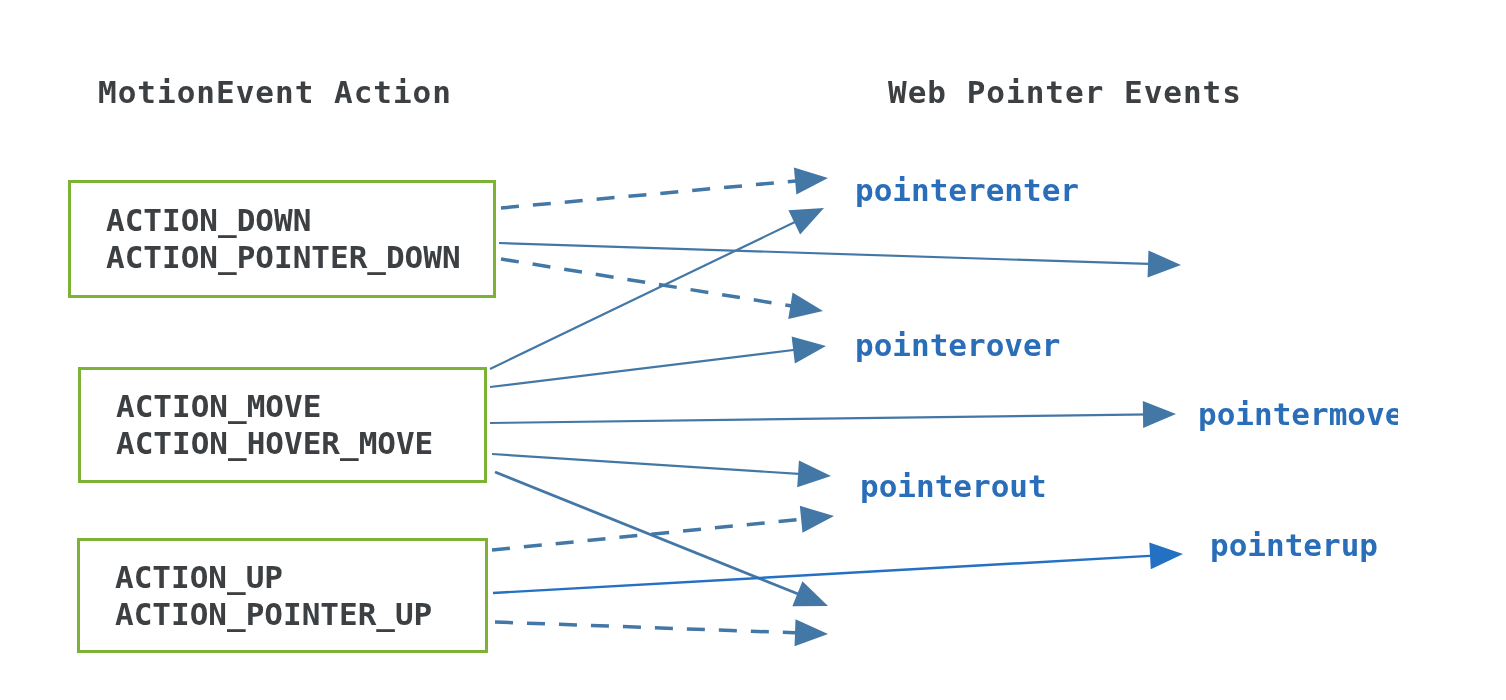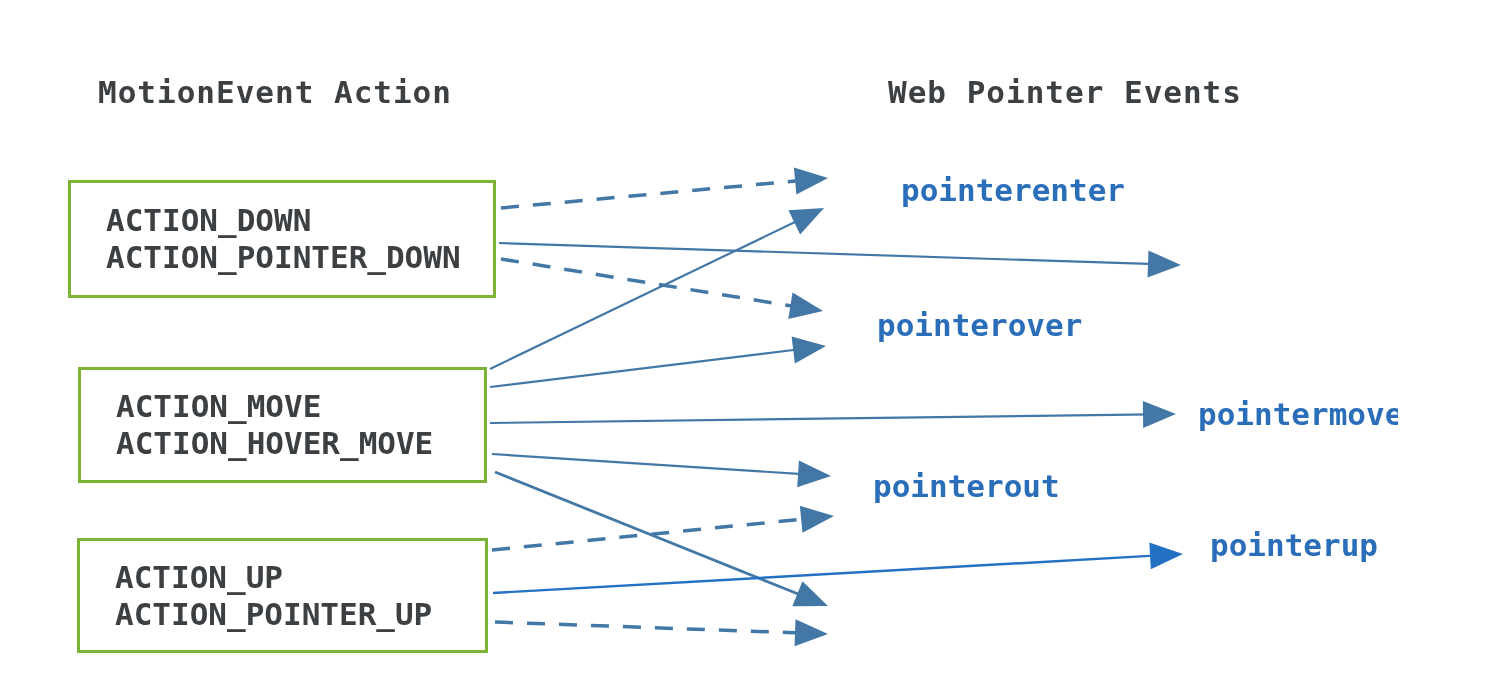--- a/index.html
+++ b/index.html
@@ -92,25 +92,25 @@
   <div class="action-box" style="left:77px; top:538px; width:411px; height:115px;">
     <div class="action-line">ACTION_UP</div>
     <div class="action-line">ACTION_POINTER_UP</div>
   </div>
 
   <div class="action-box" style="left:78px; top:367px; width:409px; height:116px;">
     <div class="action-line">ACTION_MOVE</div>
     <div class="action-line">ACTION_HOVER_MOVE</div>
   </div>
 
-  <div class="event-label" style="left:901px; top:171px;">pointerenter</div>
+  <div class="event-label" style="left:855px; top:171px;">pointerenter</div>
 
 
-  <div class="event-label" style="left:855px; top:306px;margin-left:22px;">pointerover</div>
+  <div class="event-label" style="left:855px; top:326px;">pointerover</div>
 
   <div class="event-label" style="left:1198px; top:395px;">pointermove</div>
 
-  <div class="event-label" style="left:860px; top:467px;margin-left:13px;">pointerout</div>
+  <div class="event-label" style="left:860px; top:467px;">pointerout</div>
 
   <div class="event-label" style="left:1210px; top:526px;">pointerup</div>
 
 
 </div>
 
 </body></html>

